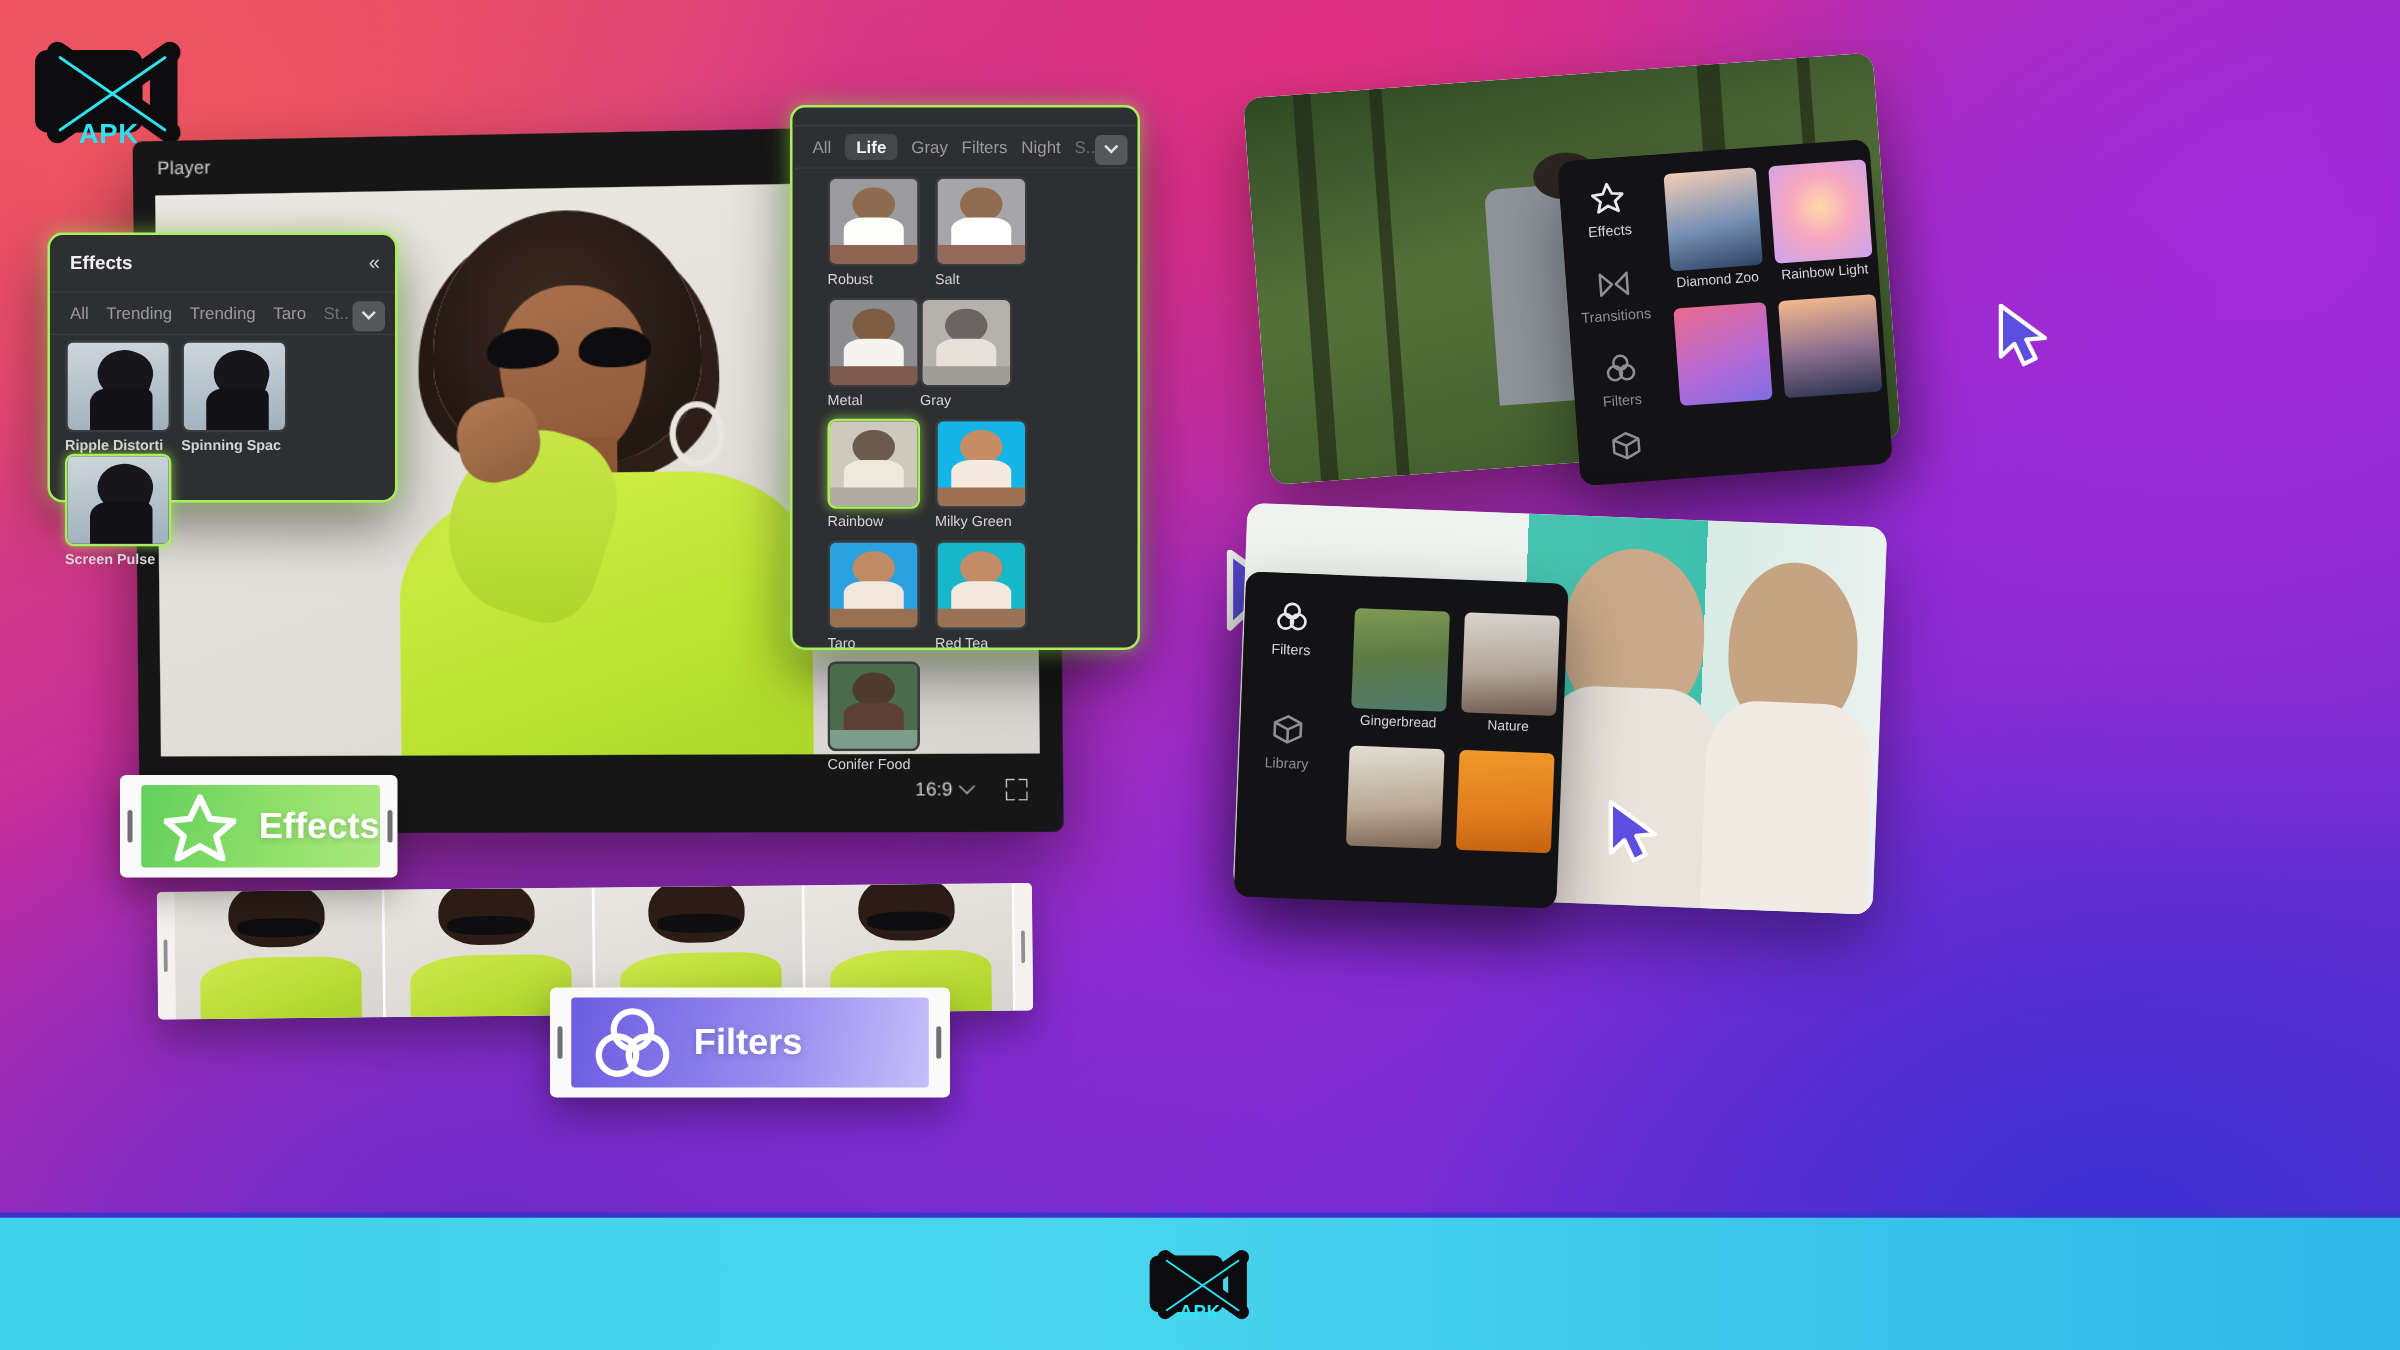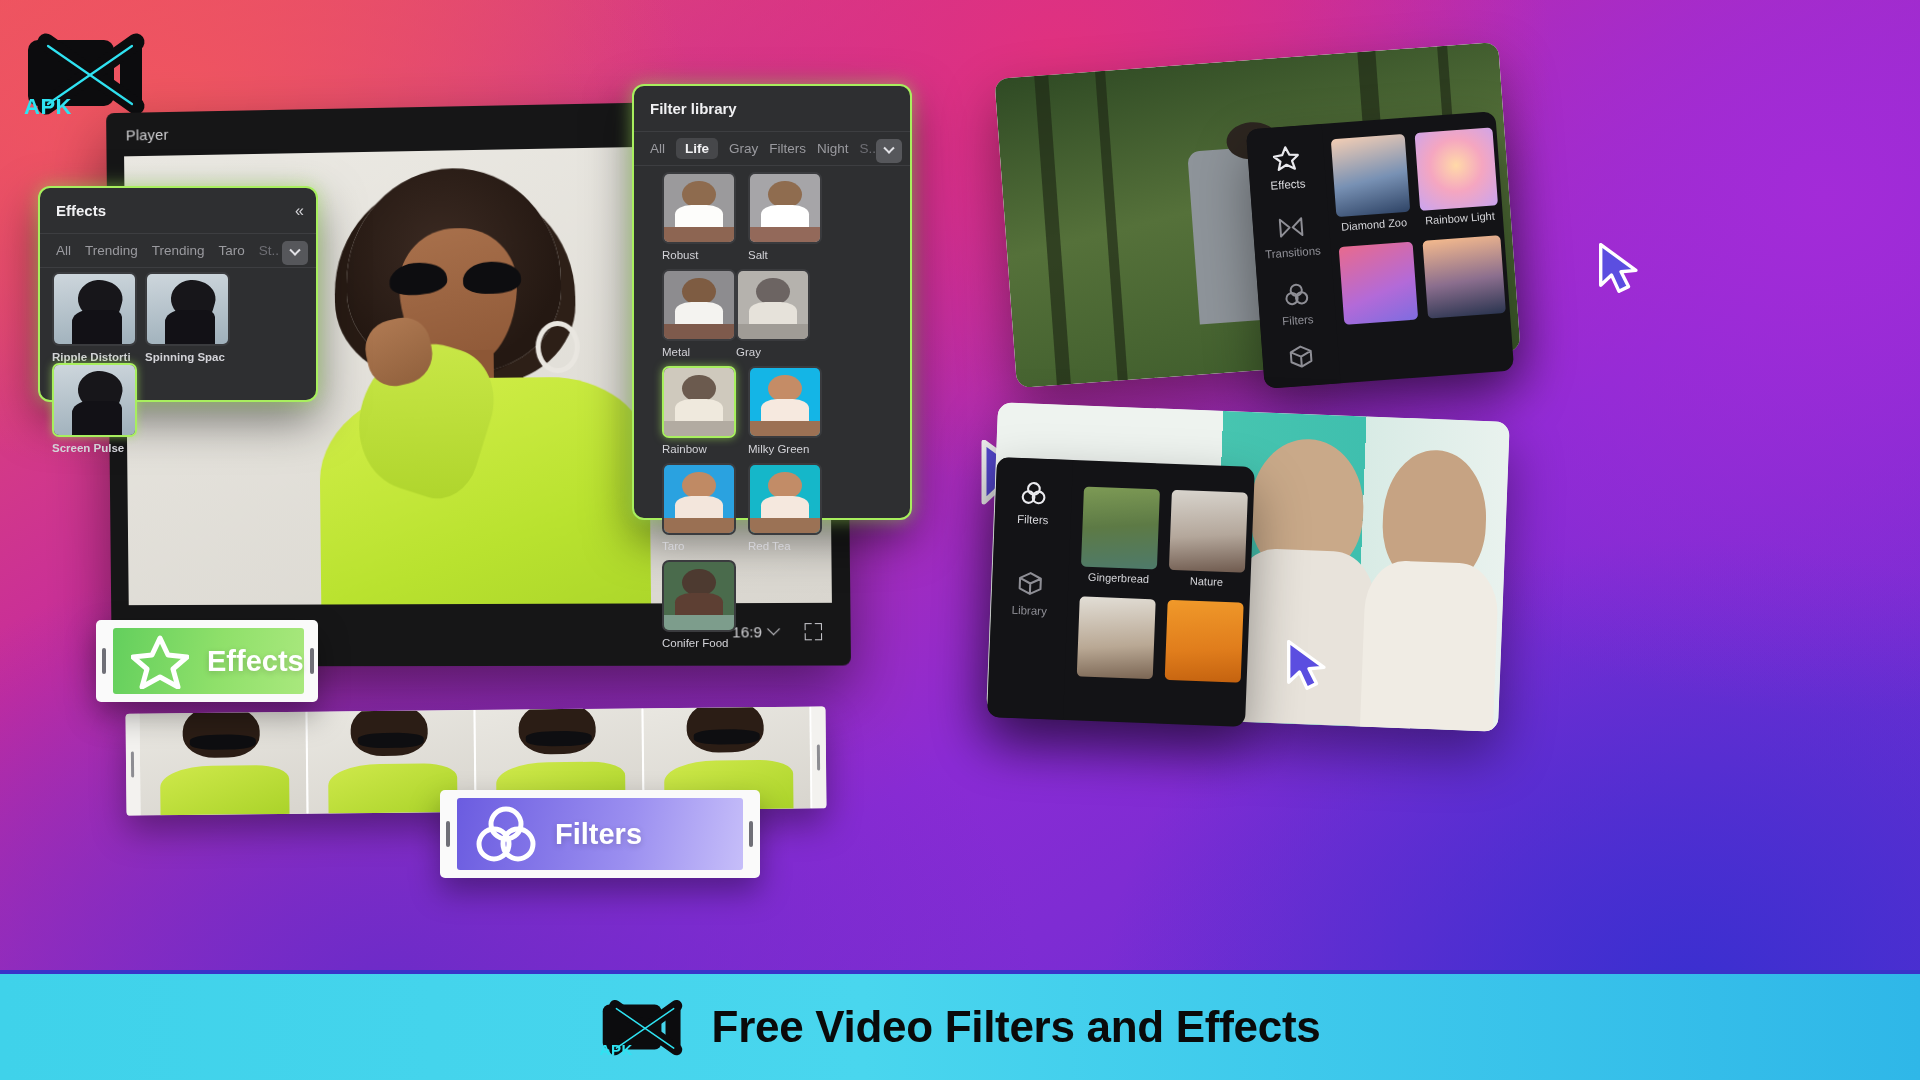--- a/index.html
+++ b/index.html
@@ -13,21 +13,21 @@
       radial-gradient(ellipse 900px 800px at 95% 18%, #a32bd8 0%, rgba(163,43,216,0) 65%),
       radial-gradient(ellipse 1000px 700px at 20% 92%, #6c2bc8 0%, rgba(108,43,200,0) 65%),
       radial-gradient(ellipse 900px 700px at 88% 92%, #3a2fd0 0%, rgba(58,47,208,0) 65%),
       linear-gradient(150deg, #ec5361 0%, #c62c9c 32%, #8a2bd4 60%, #5b2fd0 100%);
   }
   .wrap { position: absolute; inset: 0; }
 
   
   .logo { position: absolute; }
   .apk-text {
-    position: absolute; left: 0; right: 0; text-align: left;
+    position: absolute; left: 0; right: 0; text-align: center;
     color: #2fe3f2; font-weight: 700; letter-spacing: .5px;
     font-family: "Liberation Sans", sans-serif;
   }
 
   
   .app-window {
     position: absolute; left: 104px; top: 106px; width: 740px; height: 560px;
     background: #161617; border-radius: 8px;
     box-shadow: 0 26px 60px rgba(0,0,0,.45);
     transform: perspective(1600px) rotateY(-3deg) rotateZ(-0.6deg);
@@ -312,21 +312,20 @@
       <div class="cell" style="margin-right:0">
         <div class="thumb sel">
             <div class="eff-img"></div>
           </div>
         <div class="cell-label">Screen Pulse</div>
       </div>
     </div>
   </div>
 
   <div class="glow-panel" id="filter-panel">
-    <div class="panel-title">Filter library</div>
     <div class="panel-sep"></div>
     <div class="tabrow" style="gap:11px">
       <span class="tab">All</span>
       <span class="tab active">Life</span>
       <span class="tab">Gray</span>
       <span class="tab">Filters</span>
       <span class="tab">Night</span>
       <span class="tab fade">S..</span>
       <span class="tab-more">
           <i></i>
@@ -589,16 +588,15 @@
       <svg viewBox="0 0 126 110" width="86" height="76">
         <path d="M14 22 h66 a10 10 0 0 1 10 10 v46 a10 10 0 0 1 -10 10 h-66 a10 10 0 0 1 -10 -10 v-46 a10 10 0 0 1 10 -10 z" fill="#0c0c0e"></path>
         <path d="M118 18 L96 34 L96 74 L118 92 Z" fill="#0c0c0e"></path>
         <path d="M22 24 L112 88" stroke="#0c0c0e" stroke-width="17" stroke-linecap="round"></path>
         <path d="M112 24 L22 88" stroke="#0c0c0e" stroke-width="17" stroke-linecap="round"></path>
         <path d="M24 28 L108 86" stroke="#2fe3f2" stroke-width="2.2" stroke-linecap="round"></path>
         <path d="M108 28 L24 86" stroke="#2fe3f2" stroke-width="2.2" stroke-linecap="round"></path>
       </svg>
       <div class="apk-text" style="top:52px; font-size:15px;">APK</div>
     </div>
-    <div class="banner-title">Free Video Filters and Effects</div>
   </div>
 
 </div>
 
 </body></html>

